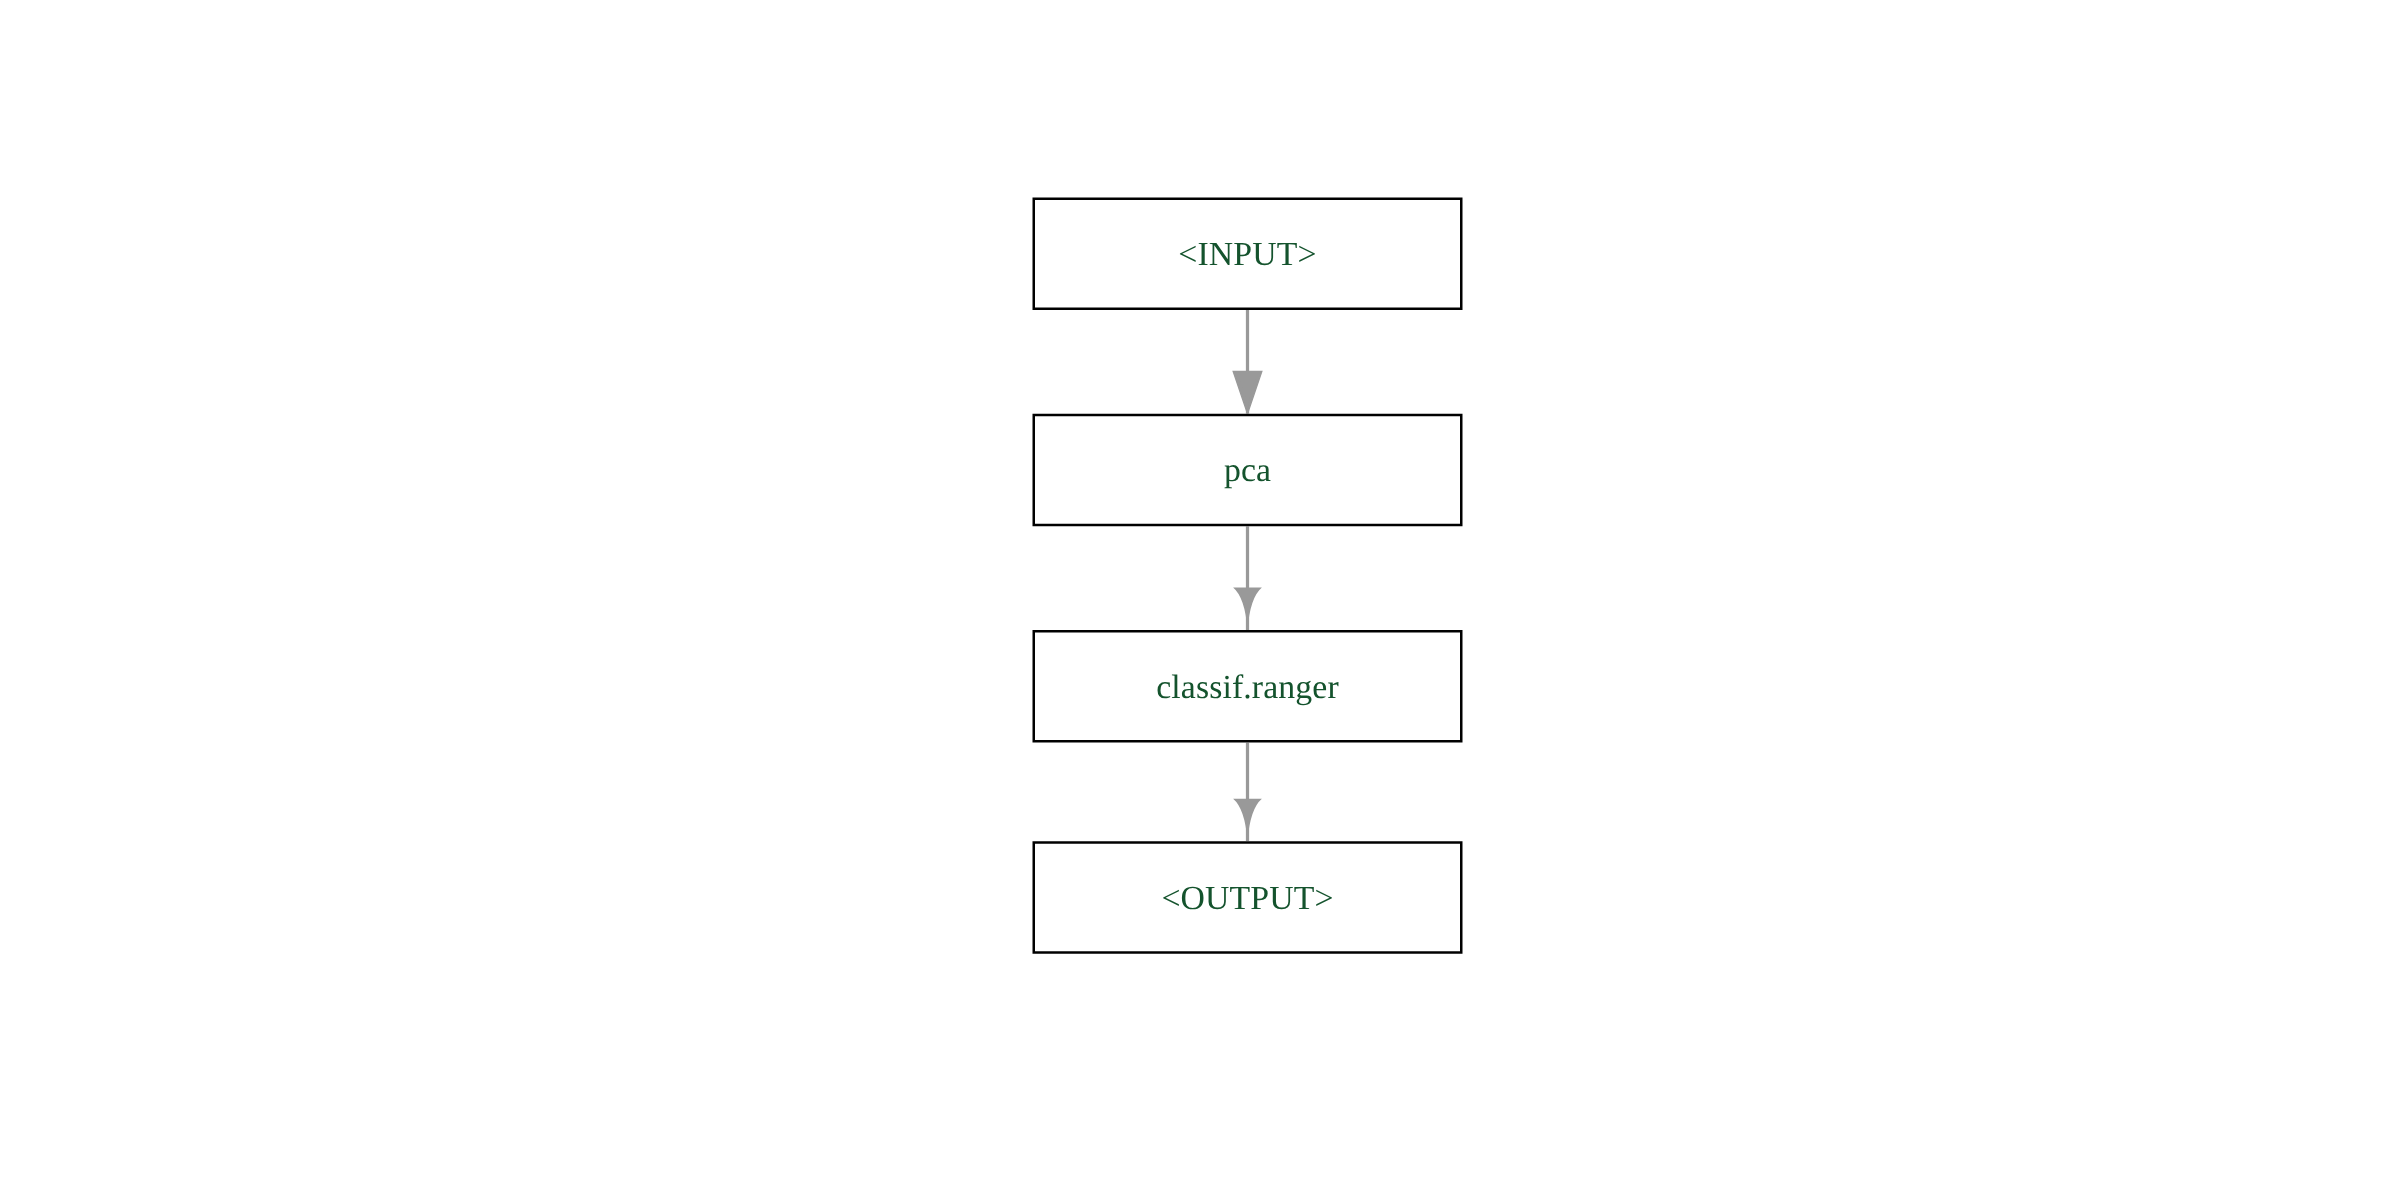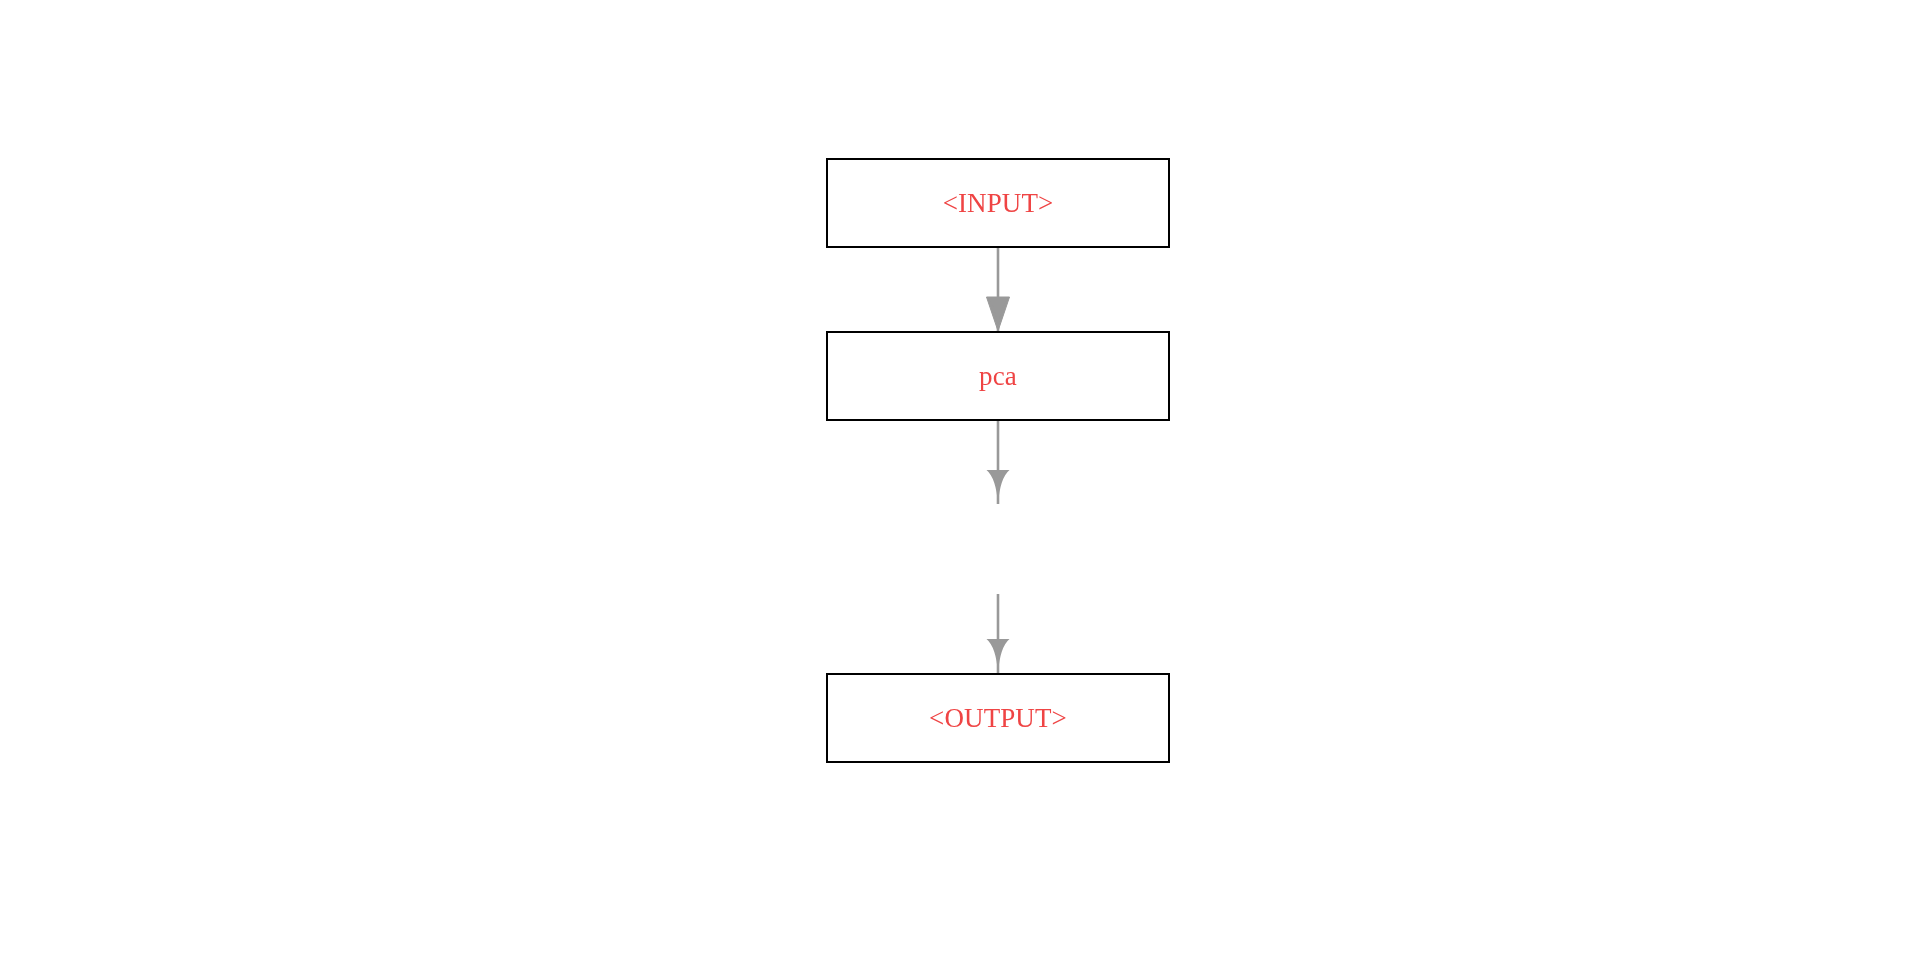--- a/index.html
+++ b/index.html
@@ -31,21 +31,21 @@
     border: 2px solid #000000;
     background: #ffffff;
     display: flex;
     align-items: center;
     justify-content: center;
   }
   .node-label {
     font-family: "Liberation Serif", "DejaVu Serif", serif;
     font-size: 27px;
     line-height: 1;
-    color: #ef4444;
+    color: #14532d;
     white-space: nowrap;
     letter-spacing: 0.1px;
   }
 
   #node-input    { top: 158px; }
   #node-pca      { top: 331px; align-items: center; }
   #node-ranger   { top: 504px; }
   #node-output   { top: 673px; align-items: center; }
 
   
@@ -83,18 +83,21 @@
   </svg>
 
   <div class="node" id="node-input">
     <span class="node-label">&lt;INPUT&gt;</span>
   </div>
 
   <div class="node" id="node-pca">
     <span class="node-label">pca</span>
   </div>
 
+  <div class="node" id="node-ranger">
+    <span class="node-label">classif.ranger</span>
+  </div>
 
   <div class="node" id="node-output">
     <span class="node-label">&lt;OUTPUT&gt;</span>
   </div>
 
 </div>
 
 </body></html>

